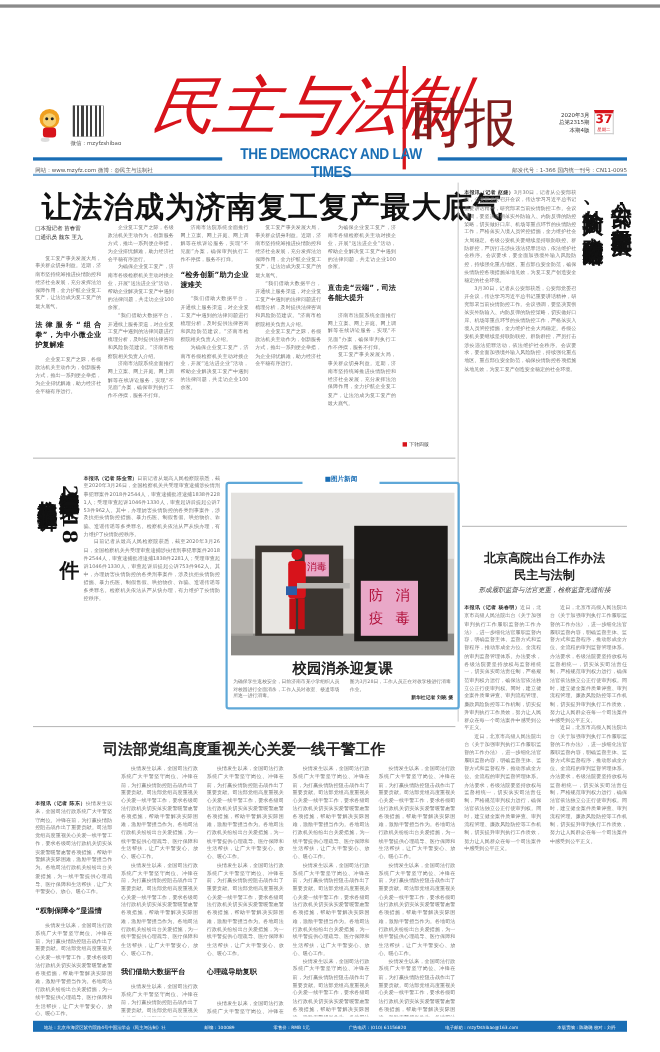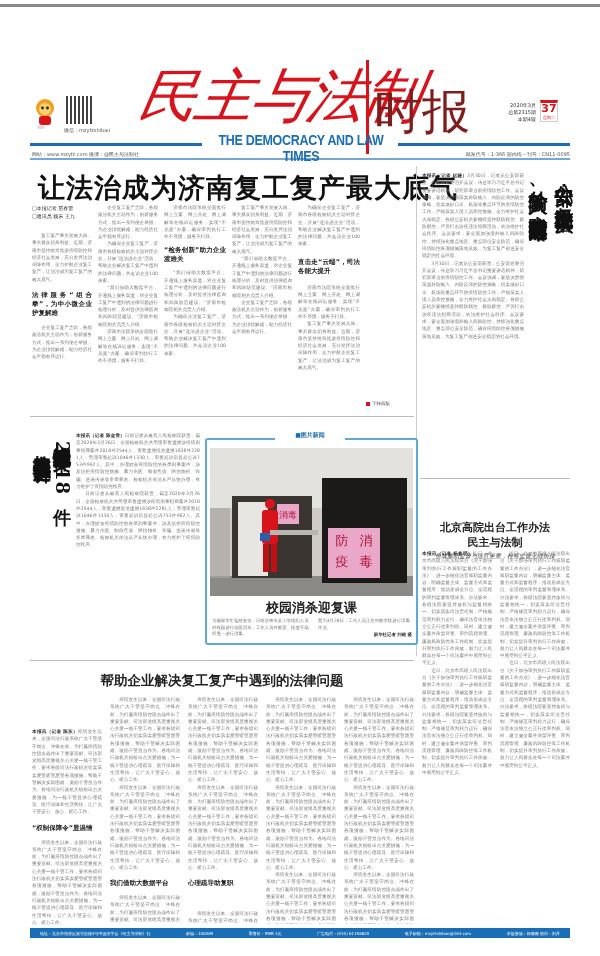--- a/index.html
+++ b/index.html
@@ -124,21 +124,21 @@
 <div class="abs col" style="left:422px;top:172px;width:102px;height:302px;">
   <p style="text-indent:0"><b style="color:#333">本报讯（记者 赵婕）</b><span>3月30日，记者从公安部获悉，公安部党委召开会议，传达学习习近平总书记重要讲话精神，研究部署当前疫情防控工作。会议强调，要坚决贯彻落实外防输入、内防反弹的防控策略，切实做好口岸、机场等重点环节的疫情防控工作，严格落实入境人员管控措施，全力维护社会大局稳定。各级公安机关要继续坚持联防联控、群防群控，严厉打击涉疫违法犯罪活动，依法维护社会秩序。会议要求，要全面加强境外输入风险防控，持续强化重点地区、重点部位安全防范，确保疫情防控各项措施落地见效，为复工复产创造安全稳定的社会环境。</span></p>
   <p>3月30日，记者从公安部获悉，公安部党委召开会议，传达学习习近平总书记重要讲话精神，研究部署当前疫情防控工作。会议强调，要坚决贯彻落实外防输入、内防反弹的防控策略，切实做好口岸、机场等重点环节的疫情防控工作，严格落实入境人员管控措施，全力维护社会大局稳定。各级公安机关要继续坚持联防联控、群防群控，严厉打击涉疫违法犯罪活动，依法维护社会秩序。会议要求，要全面加强境外输入风险防控，持续强化重点地区、重点部位安全防范，确保疫情防控各项措施落地见效，为复工复产创造安全稳定的社会环境。</p>
 </div>
 <div class="abs vert-head" style="left:552px;top:170px;font-size:19px;height:260px;">公安部：坚决贯彻落实</div>
 <div class="abs vert-head" style="left:526px;top:176px;font-size:19px;height:300px;">外防输入、内防反弹的防控策略</div>
 
 <div class="abs hrule" style="left:420px;top:478px;width:150px;"></div>
 
 <div class="abs" style="left:420px;top:500px;width:150px;text-align:center;">
-  <div style="font-size:11px;font-weight:bold;color:#222;margin-top:20px;">北京高院出台工作办法</div>
+  <div style="font-size:11px;font-weight:bold;color:#222;">北京高院出台工作办法</div>
   <div style="font-size:11px;font-weight:bold;color:#222;">民主与法制</div>
   <div style="font-size:6px;color:#444;margin-top:2px;font-style:italic;">形成履职监督与法官更重，检察监督无缝衔接</div>
 </div>
 <div class="abs col" style="left:422px;top:550px;width:70px;height:370px;">
   <p style="text-indent:0"><b style="color:#333">本报讯（记者 杨春明）</b><span>近日，北京市高级人民法院出台《关于加强审判执行工作履职监督的工作办法》，进一步细化法官履职监督内容，明确监督主体、监督方式和监督程序，推动形成全方位、全流程的审判监督管理体系。办法要求，各级法院要坚持放权与监督相统一，切实落实司法责任制，严格规范审判权力运行，确保法官依法独立公正行使审判权。同时，建立健全案件质量评查、审判流程管理、廉政风险防控等工作机制，切实提升审判执行工作质效，努力让人民群众在每一个司法案件中感受到公平正义。</span></p>
   <p>近日，北京市高级人民法院出台《关于加强审判执行工作履职监督的工作办法》，进一步细化法官履职监督内容，明确监督主体、监督方式和监督程序，推动形成全方位、全流程的审判监督管理体系。办法要求，各级法院要坚持放权与监督相统一，切实落实司法责任制，严格规范审判权力运行，确保法官依法独立公正行使审判权。同时，建立健全案件质量评查、审判流程管理、廉政风险防控等工作机制，切实提升审判执行工作质效，努力让人民群众在每一个司法案件中感受到公平正义。</p>
 </div>
 <div class="abs col" style="left:500px;top:550px;width:70px;height:370px;">
   <p>近日，北京市高级人民法院出台《关于加强审判执行工作履职监督的工作办法》，进一步细化法官履职监督内容，明确监督主体、监督方式和监督程序，推动形成全方位、全流程的审判监督管理体系。办法要求，各级法院要坚持放权与监督相统一，切实落实司法责任制，严格规范审判权力运行，确保法官依法独立公正行使审判权。同时，建立健全案件质量评查、审判流程管理、廉政风险防控等工作机制，切实提升审判执行工作质效，努力让人民群众在每一个司法案件中感受到公平正义。</p>
   <p>近日，北京市高级人民法院出台《关于加强审判执行工作履职监督的工作办法》，进一步细化法官履职监督内容，明确监督主体、监督方式和监督程序，推动形成全方位、全流程的审判监督管理体系。办法要求，各级法院要坚持放权与监督相统一，切实落实司法责任制，严格规范审判权力运行，确保法官依法独立公正行使审判权。同时，建立健全案件质量评查、审判流程管理、廉政风险防控等工作机制，切实提升审判执行工作质效，努力让人民群众在每一个司法案件中感受到公平正义。</p>
@@ -179,21 +179,21 @@
     <rect x="0" y="60" width="20" height="70" fill="#a9a7a3" opacity=".7"></rect>
   </svg>
 </div>
 <div class="abs photo-caption">校园消杀迎复课</div>
 <div class="abs photo-desc" style="left:212px;top:618px;width:98px;">为确保学生返校安全，日前济南市某小学组织人员对校园进行全面消杀，工作人员对教室、楼道等场所逐一进行消毒。</div>
 <div class="abs photo-desc" style="left:318px;top:618px;width:94px;">图为3月28日，工作人员正在对教学楼进行消毒作业。</div>
 <div class="abs photo-desc" style="left:318px;top:632px;width:94px;text-align:right;color:#333;font-weight:bold;">新华社记者  刘晓 摄</div>
 
 <div class="abs hrule" style="left:30px;top:660px;width:384px;"></div>
 
-<div class="abs" style="left:30px;top:672px;width:384px;text-align:center;font-size:13.5px;font-weight:bold;color:#222;">帮助企业解决复工复产中遇到的法律问题</div>
+<div class="abs" style="left:30px;top:672px;width:384px;text-align:center;font-size:13.5px;font-weight:bold;color:#222;">司法部党组高度重视关心关爱一线干警工作</div>
 <div class="abs col" style="left:32px;top:728px;width:70px;height:228px;">
   <p style="text-indent:0"><b style="color:#333">本报讯（记者 陈东）</b><span>疫情发生以来，全国司法行政系统广大干警坚守岗位、冲锋在前，为打赢疫情防控阻击战作出了重要贡献。司法部党组高度重视关心关爱一线干警工作，要求各级司法行政机关切实落实爱警暖警惠警各项措施，帮助干警解决实际困难，激励干警担当作为。各地司法行政机关纷纷出台关爱措施，为一线干警提供心理疏导、医疗保障和生活帮扶，让广大干警安心、放心、暖心工作。</span></p>
   <div class="sub-head" style="margin:8px 0 6px;">“权制保障令”显温情</div>
   <p>疫情发生以来，全国司法行政系统广大干警坚守岗位、冲锋在前，为打赢疫情防控阻击战作出了重要贡献。司法部党组高度重视关心关爱一线干警工作，要求各级司法行政机关切实落实爱警暖警惠警各项措施，帮助干警解决实际困难，激励干警担当作为。各地司法行政机关纷纷出台关爱措施，为一线干警提供心理疏导、医疗保障和生活帮扶，让广大干警安心、放心、暖心工作。</p>
 </div>
 <div class="abs col" style="left:110px;top:696px;width:70px;height:228px;">
   <p>疫情发生以来，全国司法行政系统广大干警坚守岗位、冲锋在前，为打赢疫情防控阻击战作出了重要贡献。司法部党组高度重视关心关爱一线干警工作，要求各级司法行政机关切实落实爱警暖警惠警各项措施，帮助干警解决实际困难，激励干警担当作为。各地司法行政机关纷纷出台关爱措施，为一线干警提供心理疏导、医疗保障和生活帮扶，让广大干警安心、放心、暖心工作。</p>
   <p>疫情发生以来，全国司法行政系统广大干警坚守岗位、冲锋在前，为打赢疫情防控阻击战作出了重要贡献。司法部党组高度重视关心关爱一线干警工作，要求各级司法行政机关切实落实爱警暖警惠警各项措施，帮助干警解决实际困难，激励干警担当作为。各地司法行政机关纷纷出台关爱措施，为一线干警提供心理疏导、医疗保障和生活帮扶，让广大干警安心、放心、暖心工作。</p>
   <div class="sub-head" style="margin:8px 0 6px;">我们借助大数据平台</div>
   <p>疫情发生以来，全国司法行政系统广大干警坚守岗位、冲锋在前，为打赢疫情防控阻击战作出了重要贡献。司法部党组高度重视关心关爱一线干警工作，要求各级司法行政机关切实落实爱警暖警惠警各项措施，帮助干警解决实际困难，激励干警担当作为。各地司法行政机关纷纷出台关爱措施，为一线干警提供心理疏导、医疗保障和生活帮扶，让广大干警安心、放心、暖心工作。</p>

